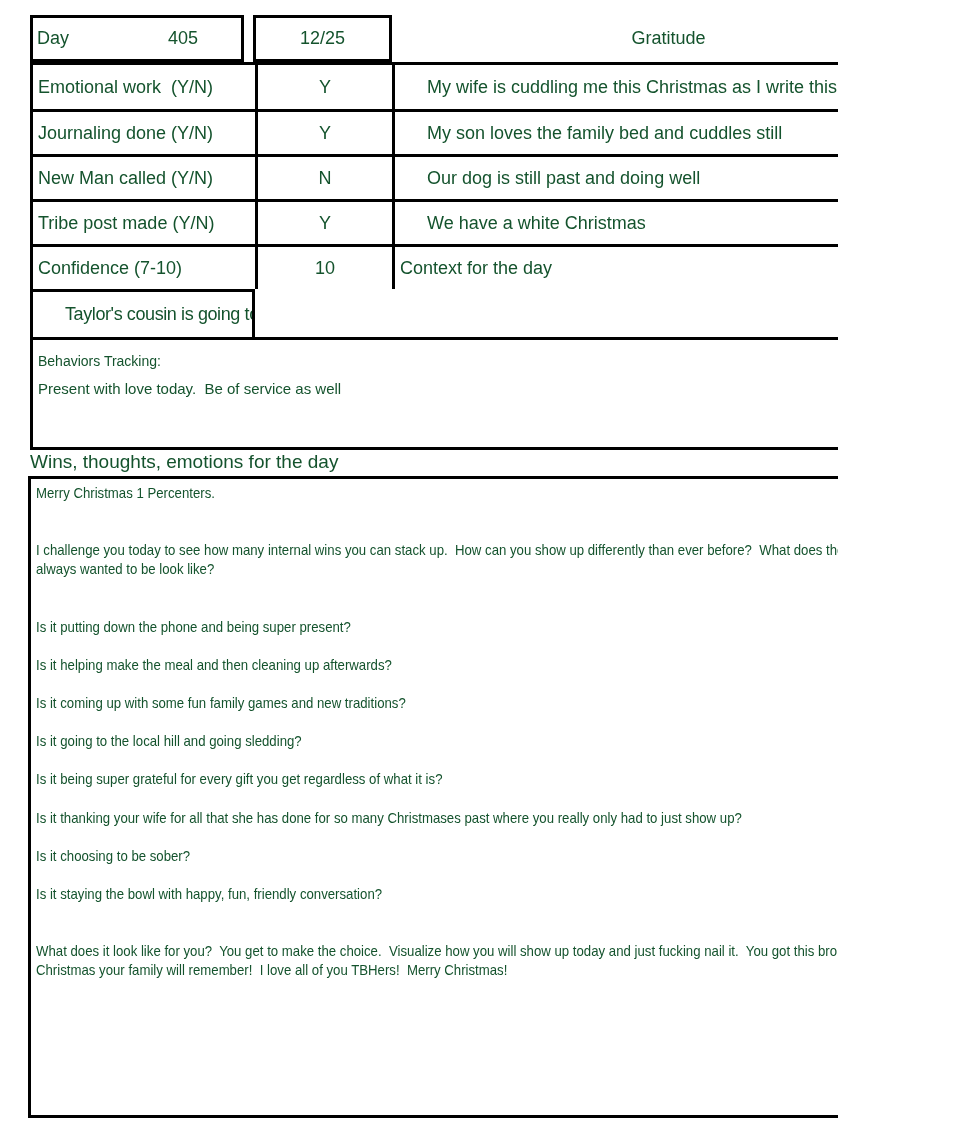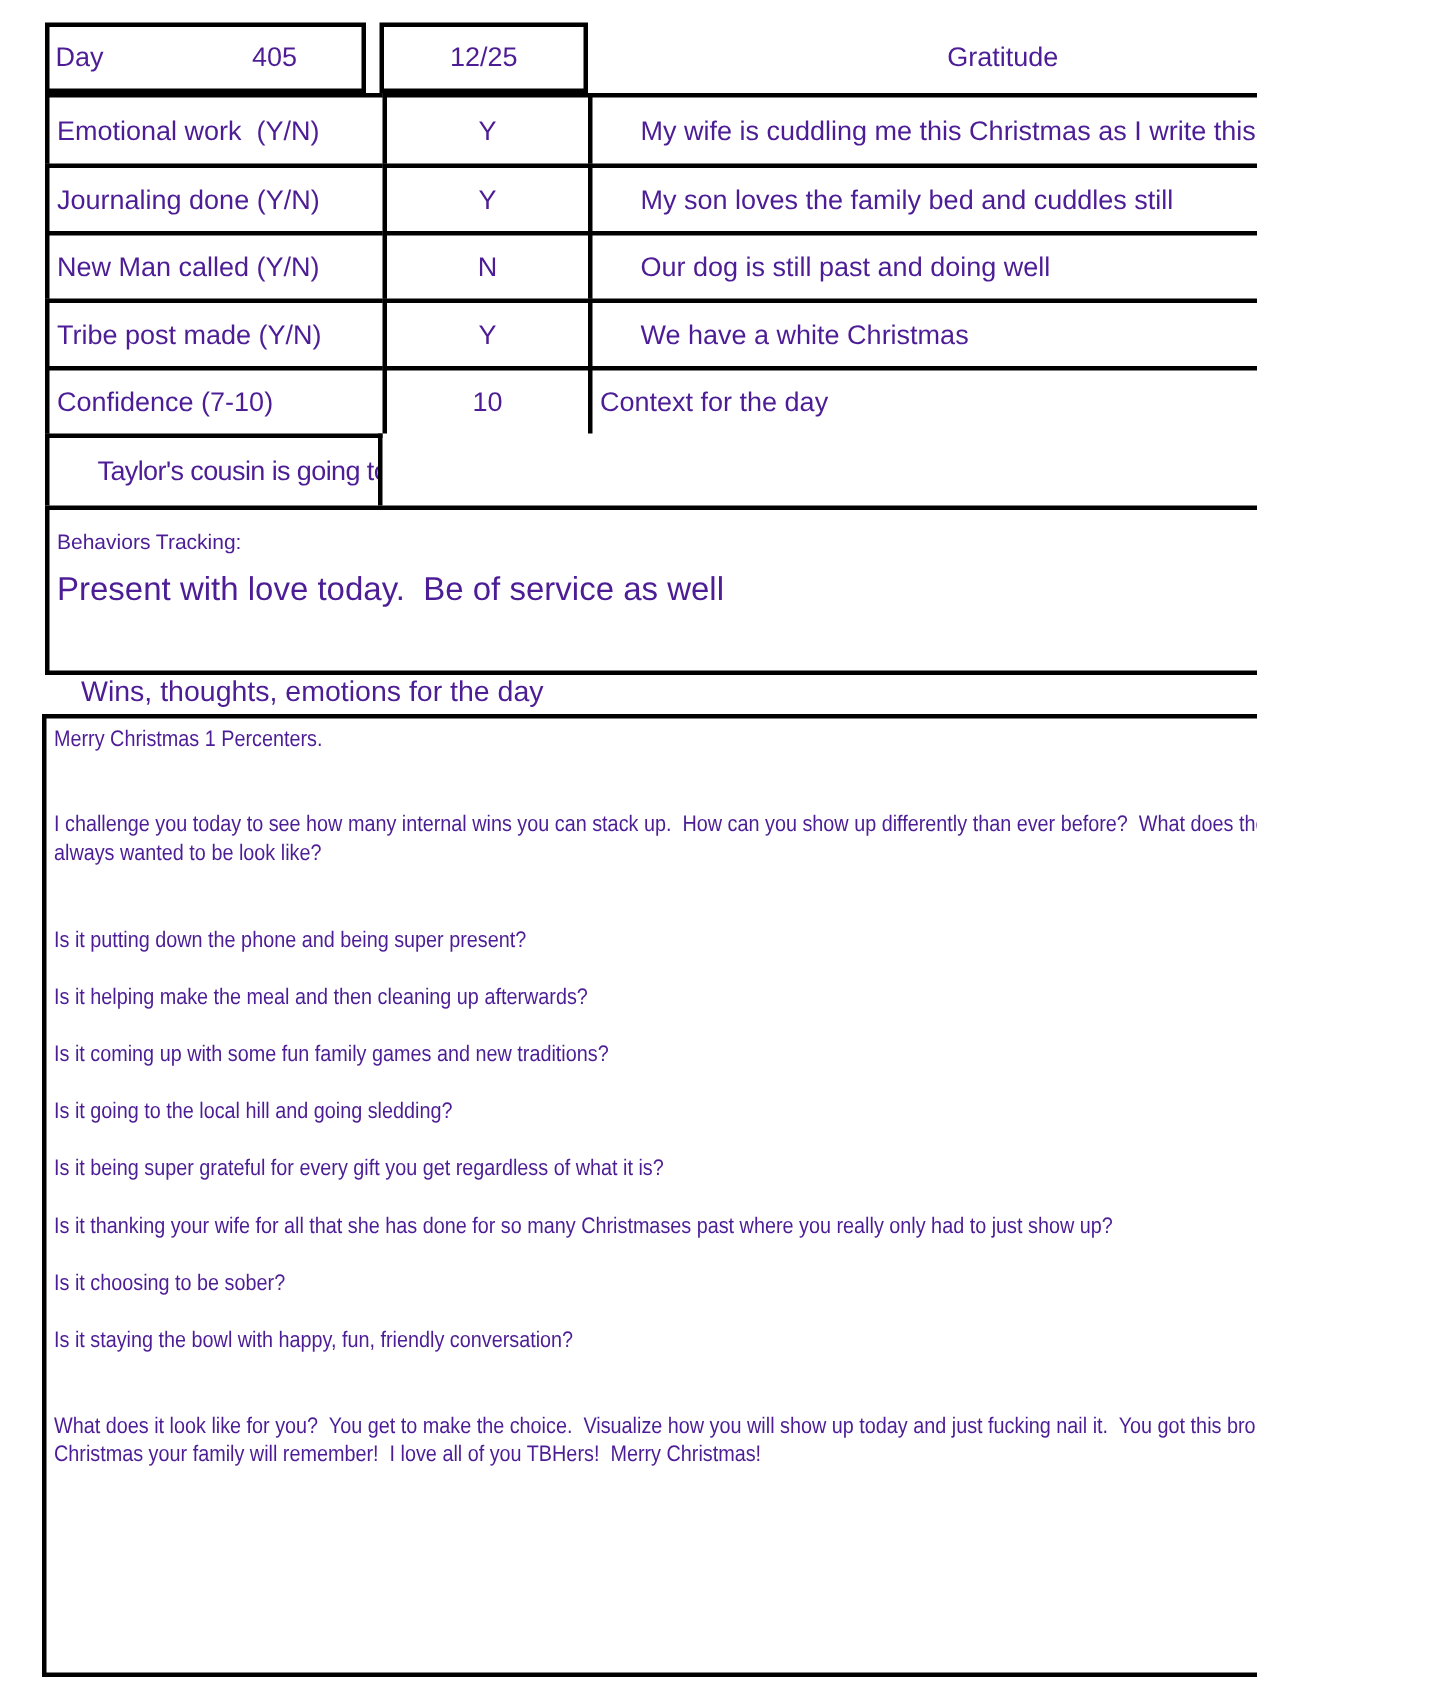--- a/index.html
+++ b/index.html
@@ -1,17 +1,17 @@
 <!DOCTYPE html>
 <html><head>
 <meta charset="utf-8">
 <style>
   html,body{margin:0;padding:0;background:#fff;}
   .page{position:relative;width:838px;height:1132px;background:#ffffff;
-        font-family:"Liberation Sans",sans-serif;color:#4c1d95;overflow:hidden;}
+        font-family:"Liberation Sans",sans-serif;color:#14532d;overflow:hidden;}
 
   
   .daybox{position:absolute;left:30px;top:15px;width:214px;height:47px;
           border:3px solid #000;box-sizing:border-box;display:flex;align-items:center;
           padding:0 4px;font-size:18px;white-space:pre;}
   .daybox .num{margin-left:auto;margin-right:39px;}
   .datebox{position:absolute;left:253px;top:15px;width:139px;height:47px;
            border:3px solid #000;box-sizing:border-box;display:flex;align-items:center;
            justify-content:center;font-size:18px;}
   .grathdr{position:absolute;left:392px;top:15px;width:553px;height:47px;
@@ -25,24 +25,24 @@
      display:flex;align-items:center;padding:0 5px;font-size:18px;white-space:pre;
      overflow:hidden;}
   .g.center{justify-content:center;padding:0;}
   .g.rt{border-right:3px solid #000;padding-left:32px;}
   .narrow{letter-spacing:-0.4px;}
 
   
   .bbox{position:absolute;left:30px;top:337px;width:915px;height:113px;
         border:3px solid #000;box-sizing:border-box;padding:13px 6px 0 5px;}
   .btitle{font-size:14px;white-space:pre;}
-  .btext{margin-top:11px;font-size:22px;white-space:pre;}
+  .btext{margin-top:11px;font-size:15px;white-space:pre;}
 
   
-  .wins{position:absolute;left:30px;top:451px;font-size:19px;white-space:pre;margin-left:24px;}
+  .wins{position:absolute;left:30px;top:451px;font-size:19px;white-space:pre;}
 
   
   .jbox{position:absolute;left:28px;top:476px;width:919px;height:642px;
         border:3px solid #000;box-sizing:border-box;padding:4px 0 0 5px;overflow:hidden;}
   .jtext{width:1030px;transform:scaleX(0.88);transform-origin:0 0;
          font-size:15px;line-height:19.1px;white-space:pre-wrap;}
 </style>
 </head>
 <body>
 

